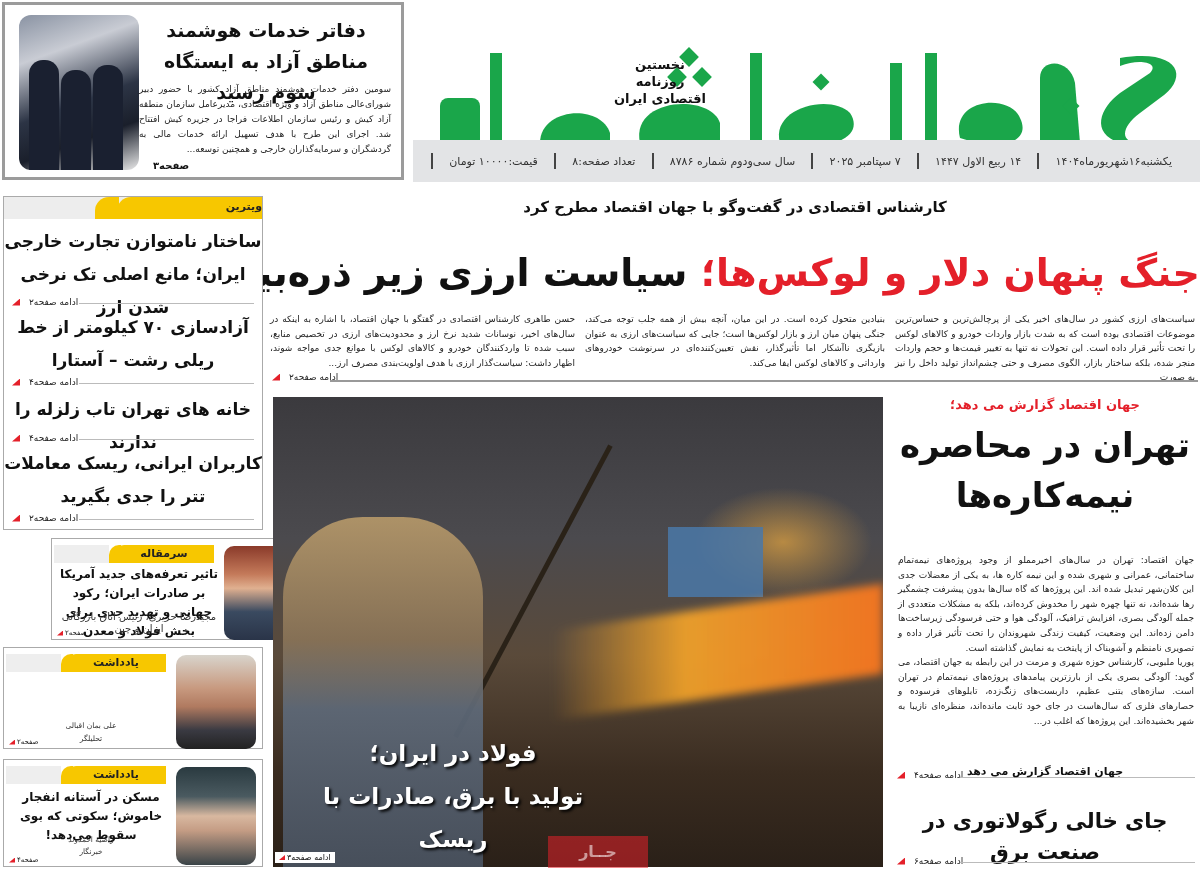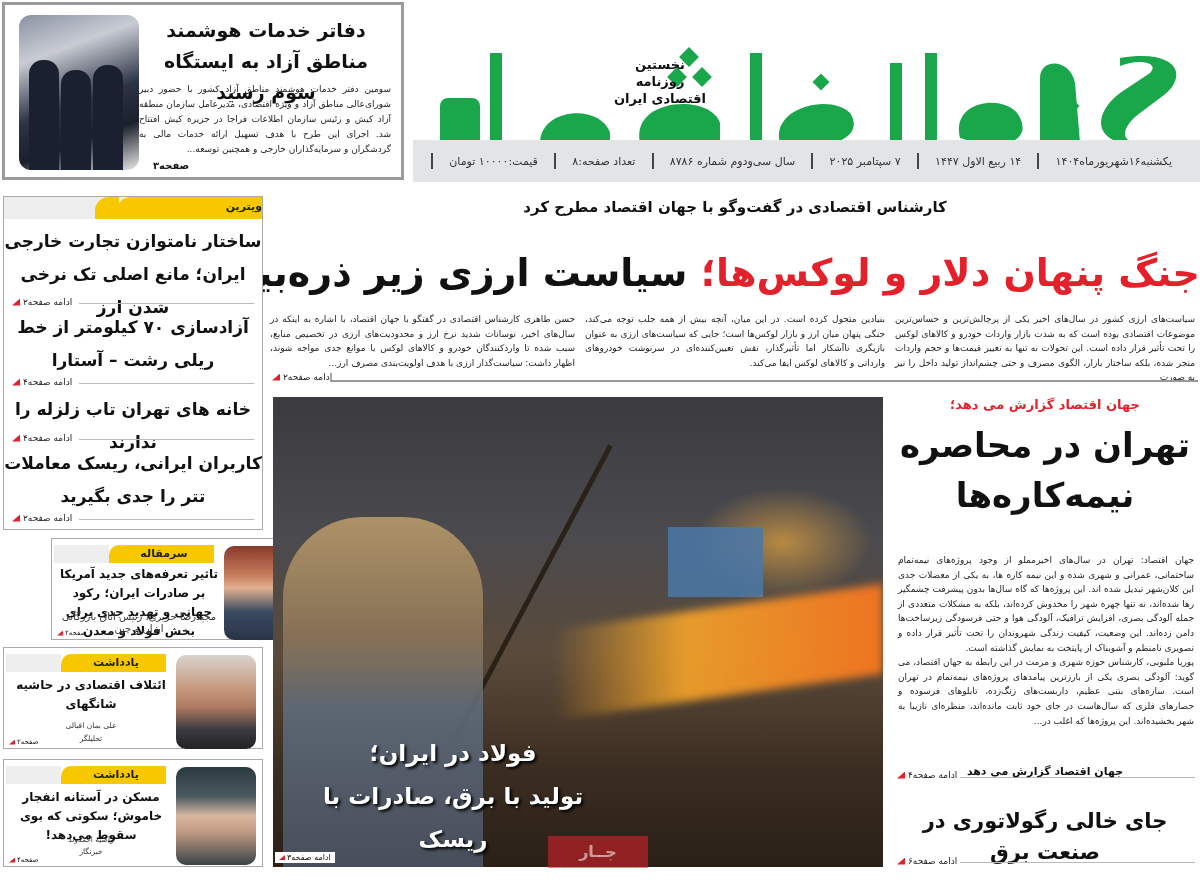--- a/index.html
+++ b/index.html
@@ -35,21 +35,21 @@
   
   #kicker { left: 270px; top: 198px; width: 930px; text-align: center; font: bold 15px "DejaVu Sans", sans-serif; color: #111; }
   #headline { left: 270px; top: 245px; width: 930px; text-align: center; font: 900 38px/56px "DejaVu Sans", sans-serif; letter-spacing: -1px; white-space: nowrap; }
   #headline .red { color: #e4202a; }
   #headline .black { color: #111; }
 
   .lead-col { top: 312px; font: 9px/14.5px "DejaVu Sans", sans-serif; color: #222; text-align: justify; }
   #lead1 { left: 895px; width: 300px; }
   #lead2 { left: 585px; width: 300px; }
   #lead3 { left: 270px; width: 305px; }
-  .cont { font: 9px "DejaVu Sans", sans-serif; color: #222; display: flex; align-items: center; gap: 3px; }
+  .cont { font: 9px "DejaVu Sans", sans-serif; color: #222; display: flex; align-items: center; gap: 9px; }
   .cont .tri { width: 8px; height: 7px; background: #e4202a; clip-path: polygon(100% 0,100% 100%,0 100%); }
   #lead-cont { left: 272px; top: 372px; }
   #lead-rule { left: 330px; top: 380px; width: 868px; height: 2px; background: #999; }
 
   
   .panel { border: 1px solid #aaa; background: #fff; }
   #vitrine { left: 3px; top: 196px; width: 260px; height: 334px; }
   .tab-strip { position: absolute; left: 0; top: 0; right: 0; height: 22px; background: #ededed; }
   .tab-strip .yellow { position: absolute; right: 0; top: 0; height: 22px; background: #f7c700; border-radius: 14px 0 0 0; }
   .tab-strip .yellow2 { position: absolute; top: 0; height: 22px; width: 24px; background: #f7c700; border-radius: 14px 0 0 0; }
@@ -225,21 +225,20 @@
     <span>صفحه۲</span>
       <i class="tri"></i>
   </div>
   <div class="avatar" style="background:linear-gradient(180deg,#8a3a2a 0%,#c47a5a 30%,#e0b090 45%,#3a4a60 70%,#2a3448 100%)"></div>
 </div>
 
 <div id="card2" class="abs panel card">
   <div class="tabgrey"></div>
   <div class="tab2"></div>
   <div class="tab">یادداشت</div>
-  <div class="title" style="top:28px">ائتلاف اقتصادی در حاشیه شانگهای</div>
   <div class="by" style="top:72px">علی بمان اقبالی</div>
   <div class="by" style="top:85px">تحلیلگر</div>
   <div class="pg" style="top:90px">
     <span>صفحه۲</span>
       <i class="tri"></i>
   </div>
   <div class="avatar" style="background:linear-gradient(180deg,#d8d4cc 0%,#c89a80 35%,#b07a60 55%,#3a3a42 80%,#222 100%)"></div>
 </div>
 
 <div id="card3" class="abs panel card">

